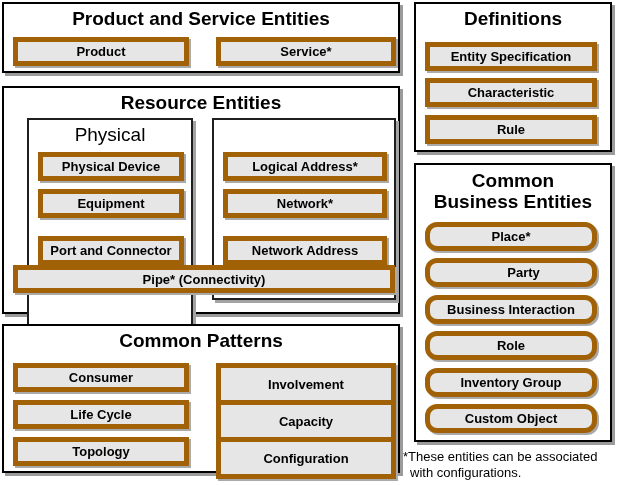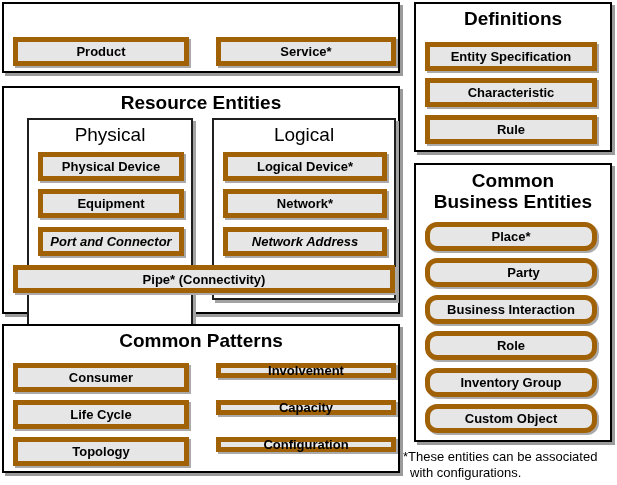--- a/index.html
+++ b/index.html
@@ -66,27 +66,27 @@
   #b-service { left: 212px; top: 33px; width: 180px; height: 29px; }
 
   
   #box-res { left: 2px; top: 86px; width: 398px; height: 228px; }
   #sb-physical { left: 23px;  top: 30px; width: 166px; height: 220px; }
   #sb-logical  { left: 208px; top: 30px; width: 184px; height: 182px; }
   #sb-physical .blk { left: 9px; width: 146px; height: 29px; }
   #sb-logical  .blk { left: 9px; width: 164px; height: 29px; }
   .sub-row1 { top: 32px; }
   .sub-row2 { top: 69px; }
-  .sub-row3 { top: 107px; font-style: italic; }
+  .sub-row3 { top: 116px; }
   #b-pipe { left: 9px; top: 177px; width: 382px; height: 28px; z-index: 3; }
 
   
   #box-cp { left: 2px; top: 324px; width: 398px; height: 149px; }
   #box-cp .col-l { left: 9px;   width: 176px; height: 29px; }
-  #box-cp .col-r { left: 212px; width: 180px; height: 15px; }
+  #box-cp .col-r { left: 212px; width: 180px; height: 42px; }
   #box-cp .row1 { top: 37px; }
   #box-cp .row2 { top: 74px; }
   #box-cp .row3 { top: 111px; }
 
   
   #box-def { left: 414px; top: 2px; width: 198px; height: 150px; }
   #box-def .blk { left: 9px; width: 172px; height: 29px; }
   #box-def .row1 { top: 38px; }
   #box-def .row2 { top: 74px; }
   #box-def .row3 { top: 111px; }
@@ -112,37 +112,37 @@
     font-weight: normal;
   }
   .footnote .fn2 { padding-left: 7px; }
 </style>
 </head>
 <body>
 
 <div class="canvas">
 
   <section class="box" id="box-ps">
+    <div class="box-title">Product and Service Entities</div>
     <div class="blk" id="b-product">Product</div>
     <div class="blk" id="b-service">Service*</div>
   </section>
 
   <section class="box" id="box-res">
     <div class="box-title">Resource Entities</div>
 
     <div class="subbox" id="sb-physical">
       <div class="sub-title">Physical</div>
       <div class="blk sub-row1">Physical Device</div>
       <div class="blk sub-row2">Equipment</div>
       <div class="blk sub-row3">Port and Connector</div>
     </div>
 
     <div class="subbox" id="sb-logical">
-      <div class="sub-title">Logical</div>
-      <div class="blk sub-row1">Logical Device*</div>
+      <div class="blk sub-row1">Logical Address*</div>
       <div class="blk sub-row2">Network*</div>
       <div class="blk sub-row3">Network Address</div>
     </div>
 
     <div class="blk" id="b-pipe">Pipe* (Connectivity)</div>
   </section>
 
   <section class="box" id="box-cp">
     <div class="box-title">Common Patterns</div>
     <div class="blk col-l row1">Consumer</div>

